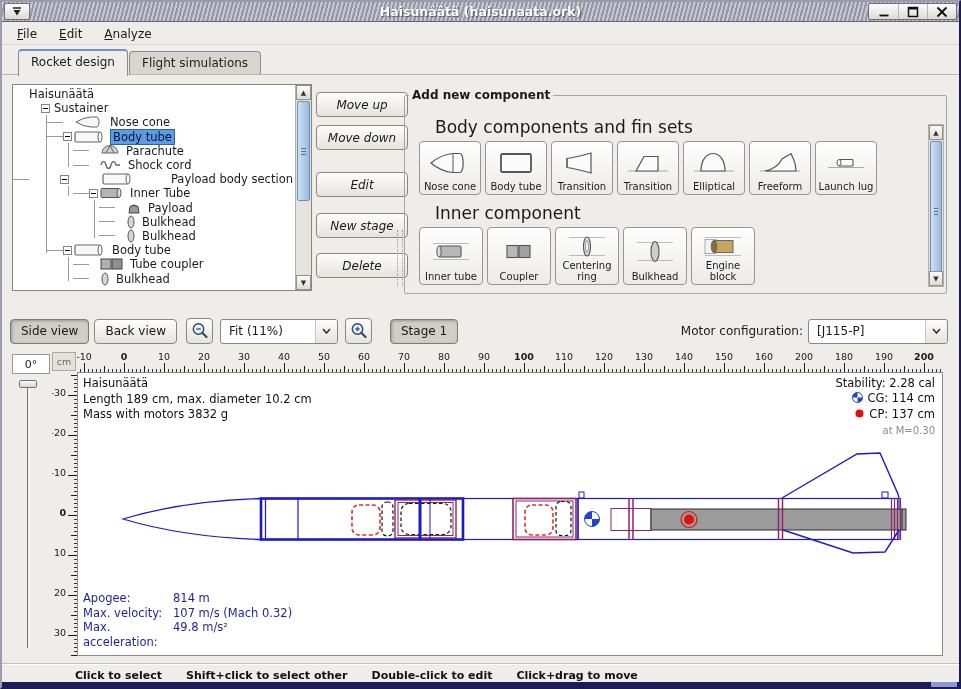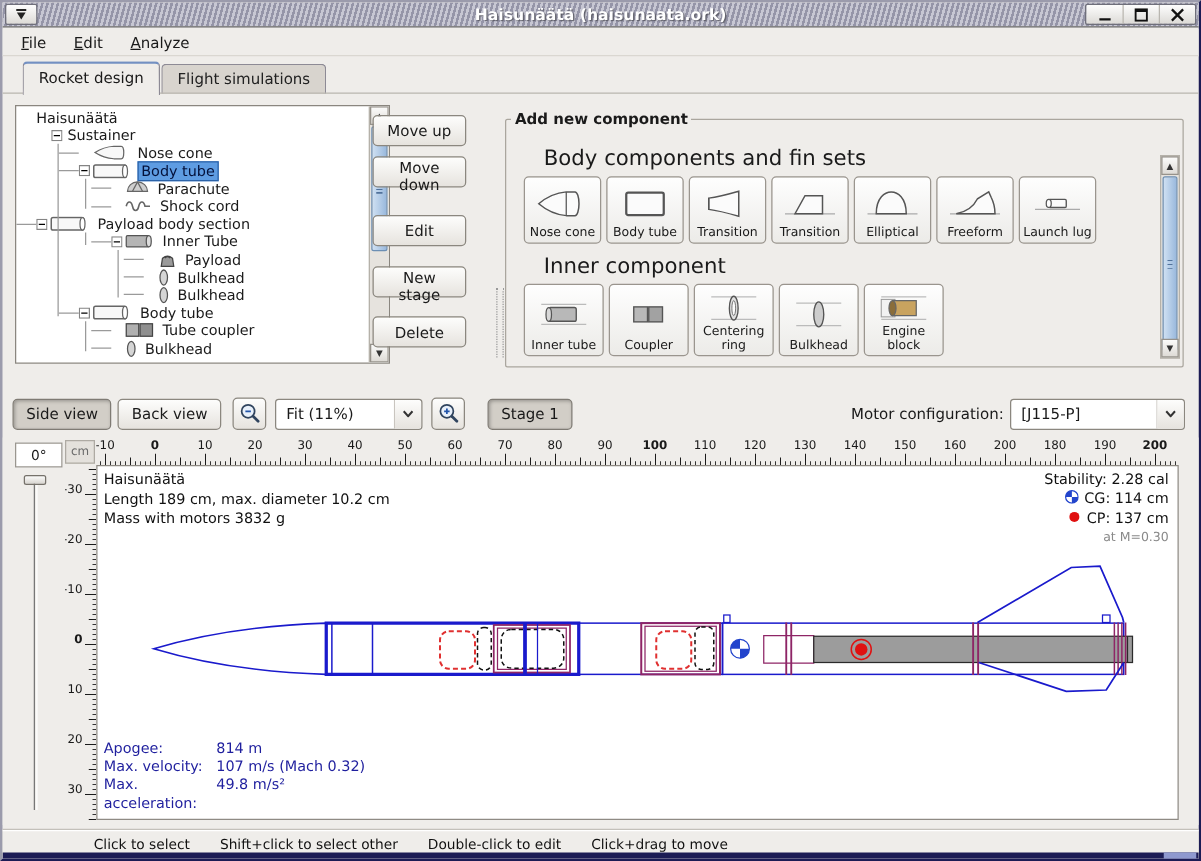--- a/index.html
+++ b/index.html
@@ -42,21 +42,21 @@
   .tree-scrollbar{position:absolute;right:0;top:0;bottom:0;width:16px;background:#E6E3DE;border-left:1px solid #b5b1a9;}
   .sb-btn{position:absolute;left:0;right:0;height:15px;background:linear-gradient(#fbfbfa,#dedbd6);border:1px solid #96928b;
     display:flex;align-items:center;justify-content:center;font-size:7px;color:#333;}
   .sb-up{top:0;} .sb-down{bottom:0;}
   .sb-thumb{position:absolute;left:1px;right:1px;background:linear-gradient(90deg,#cfe0f2,#9ab9dd);border:1px solid #6c8fb4;border-radius:2px;}
   .sb-grip{position:absolute;left:3px;right:3px;top:50%;height:7px;margin-top:-3px;
     background:repeating-linear-gradient(0deg,#51729b 0 1px,transparent 1px 3px);}
   
   .btn{background:linear-gradient(#fdfdfc,#e6e3de);border:1px solid #8b877f;border-radius:4px;
     font-size:12px;color:#1a1a1a;text-align:center;font-family:inherit;}
-  .action-btn{position:absolute;left:296px;width:75px;height:25px;}
+  .action-btn{position:absolute;left:314px;width:92px;height:25px;font-style:italic;}
   
   .v-splitter{position:absolute;left:395px;top:228px;width:6px;height:56px;
     border-left:1px dotted #999;border-right:1px dotted #999;}
   
   .add-panel{position:absolute;left:402px;top:74px;right:12px;height:218px;border:1px solid #aaa69e;border-radius:2px;margin:0;padding:0 0 0 0;}
   .add-panel legend{font-weight:bold;font-size:12px;margin-left:4px;padding:12px 3px;}
   .comp-section-label{margin:3px 0 4px 30px;font-size:17px;}
   .comp-row{display:flex;gap:4px;margin-left:14px;}
   .comp-btn{display:flex;flex-direction:column;align-items:center;justify-content:flex-end;
     background:linear-gradient(#fefefe,#ecebe8);border:1px solid #9a958e;border-radius:4px;padding:2px 1px;}
@@ -109,21 +109,21 @@
   .rocket-svg{position:absolute;left:0;top:0;}
   .info-block{position:absolute;left:5px;top:3px;font-size:11.5px;line-height:15.5px;color:#111;}
   .stab-block{position:absolute;right:7px;top:3px;font-size:11.5px;line-height:15px;text-align:right;color:#111;}
   .stab-block .mach{color:#8a8a8a;font-size:10px;}
   .leg-icon{display:inline-block;vertical-align:-1px;margin-right:4px;}
   .stats-block{position:absolute;left:5px;bottom:6px;display:grid;grid-template-columns:88px auto;
     font-size:11.5px;line-height:14.5px;color:#1f1f9e;column-gap:2px;}
   
   .statusbar{position:absolute;left:0;top:662px;right:0;height:22px;background:#EFEDEA;border-top:1px solid #fff;
     box-shadow:0 -1px 0 #c3c0ba;display:flex;align-items:center;gap:24px;padding-left:73px;}
-  .hint{font-size:11px;font-weight:normal;color:#111;}
+  .hint{font-size:11px;font-weight:bold;color:#111;}
   .bottom-edge{position:absolute;left:0;bottom:0;right:0;height:5px;background:#1c1c55;}
   .resize-grip{position:absolute;right:2px;bottom:0;width:26px;height:5px;background:#8f99cf;}
 </style>
 </head>
 <body>
 
 <div class="window">
 
   <div class="titlebar">
     <div class="win-menu-btn">
@@ -221,21 +221,21 @@
         <div class="tree-row" style="padding-left: 60px;">
           <span class="stub"></span>
           <span class="expander-blank"></span>
           <span class="t-icon">
             <svg width="22" height="12">
               <path d="M1,6 C2,1.5 5,1.5 6,6 C7,10.5 10,10.5 11,6 C12,1.5 15,1.5 16,6 L20,6" fill="none" stroke="#666" stroke-width="1.3"></path>
             </svg>
           </span>
           <span class="t-label">Shock cord</span>
         </div>
-        <div class="tree-row" style="">
+        <div class="tree-row" style=" justify-content: space-between;">
           <span class="stub"></span>
           <span class="expander">
             <svg width="9" height="9">
               <rect x="0.5" y="0.5" width="8" height="8" fill="#fff" stroke="#848484"></rect>
               <line x1="2" y1="4.5" x2="7" y2="4.5" stroke="#000"></line>
             </svg>
           </span>
           <span class="t-icon">
             <svg width="32" height="12">
               <rect x="1" y="1" width="26" height="10" rx="1.5" fill="#f8f8f8" stroke="#666" stroke-width="1.2"></rect>

